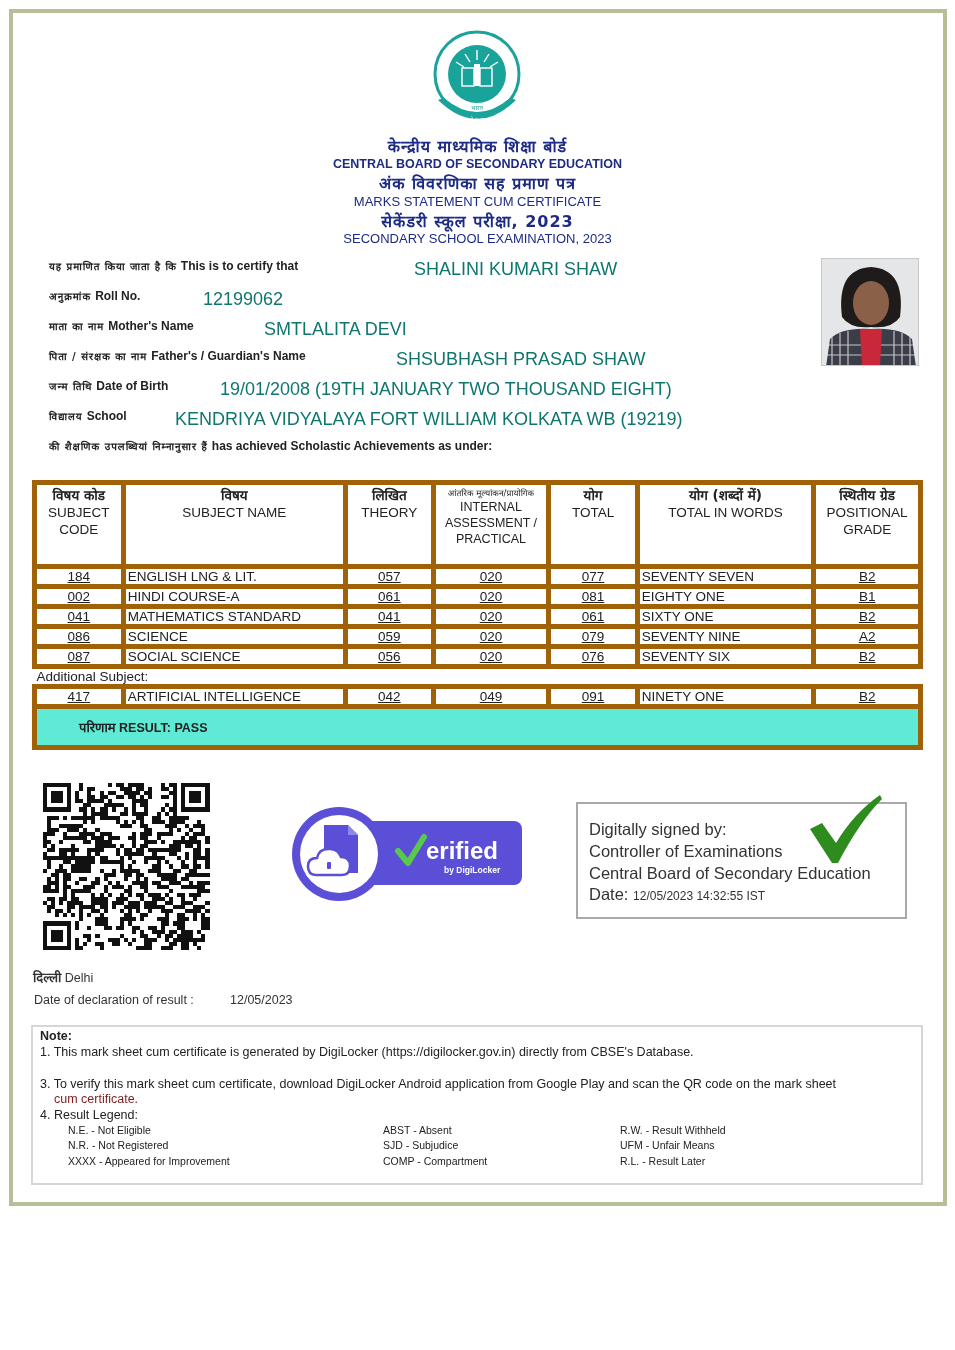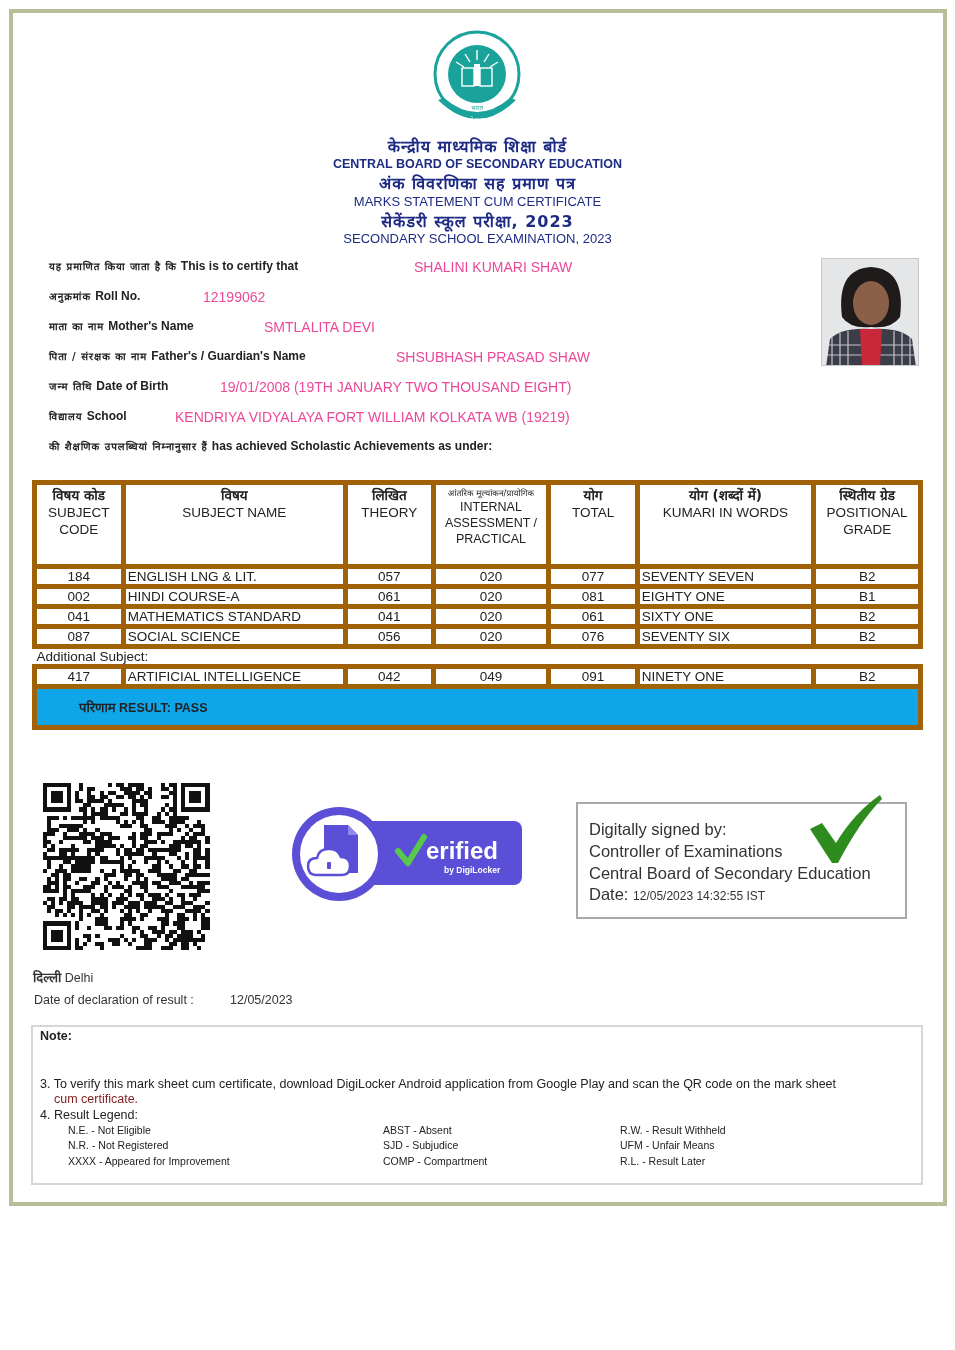--- a/index.html
+++ b/index.html
@@ -10,33 +10,33 @@
   
   .logo { position: absolute; left: 432px; top: 30px; width: 90px; height: 102px; }
   .hdr { position: absolute; left: 0; width: 955px; text-align: center; color: #1d2b85; white-space: nowrap; }
   .hdr.hi { font-family: "DejaVu Sans", sans-serif; font-size: 16px; font-weight: bold; letter-spacing: 1px; }
   .hdr.en-b { font-size: 12.5px; font-weight: bold; }
   .hdr.en { font-size: 13px; }
 
   
   .lbl { position: absolute; font-size: 12px; font-weight: bold; color: #222; white-space: nowrap; }
   .lbl .hi { font-family: "DejaVu Sans", sans-serif; font-size: 10px; font-weight: bold; margin-right: 4px; letter-spacing: 1px; }
-  .val { position: absolute; font-size: 14px; color: #ec4899; white-space: nowrap; }
+  .val { position: absolute; font-size: 18px; color: #0f766e; white-space: nowrap; }
   .photo { position: absolute; left: 821px; top: 258px; width: 98px; height: 108px; background: #dde0e2; border: 1px solid #c8c8c8; overflow: hidden; }
 
   
   table.marks { position: absolute; left: 32px; top: 480px; width: 891px; border-collapse: collapse; font-size: 13.5px; color: #222; }
   table.marks th, table.marks td { border: 5px solid #a16207; }
   table.marks th { font-weight: normal; vertical-align: top; text-align: center; height: 84px; padding-top: 2px; line-height: 17px; }
   table.marks th .hi { display: block; font-family: "DejaVu Sans", sans-serif; font-size: 13.5px; font-weight: bold; }
   table.marks th .hi-sm { display: block; font-family: "DejaVu Sans", sans-serif; font-size: 8.5px; line-height: 12px; }
   table.marks td { height: 20px; padding: 0 2px; }
-  table.marks td.c { text-align: center; }
+  table.marks td.c { text-align: center; text-decoration: underline; }
   table.marks tr.addl td { border-left: none; border-right: none; padding-left: 2px; }
-  table.marks tr.result td { height: 41px; background: #0ea5e9; padding-left: 42px; font-size: 12.5px; font-weight: bold; }
+  table.marks tr.result td { height: 41px; background: #5eead4; padding-left: 42px; font-size: 12.5px; font-weight: bold; }
   table.marks tr.result td .hi { font-family: "DejaVu Sans", sans-serif; font-size: 13px; font-weight: bold; }
 
   
   .qr { position: absolute; left: 42px; top: 783px; width: 168px; height: 167px; }
   .badge { position: absolute; left: 290px; top: 805px; width: 235px; height: 98px; }
   .sigbox { position: absolute; left: 576px; top: 802px; width: 331px; height: 117px; border: 2px solid #a9a9a9; background: #fff; }
   .sig-line { position: absolute; left: 11px; font-size: 16.5px; color: #333; white-space: nowrap; }
   .sig-date { font-size: 12px; }
   .tick { position: absolute; left: 806px; top: 793px; width: 78px; height: 73px; }
 
@@ -132,21 +132,21 @@
       <col style="width:178px">
       <col style="width:107px">
   </colgroup>
   <thead>
     <tr>
       <th><span class="hi">विषय कोड</span><span>SUBJECT CODE</span></th>
       <th><span class="hi">विषय</span><span>SUBJECT NAME</span></th>
       <th><span class="hi">लिखित</span><span>THEORY</span></th>
       <th style="font-size:12.5px; line-height:16px;"><span class="hi-sm">आंतरिक मूल्यांकन/प्रायोगिक</span><span>INTERNAL ASSESSMENT / PRACTICAL</span></th>
       <th><span class="hi">योग</span><span>TOTAL</span></th>
-      <th><span class="hi">योग (शब्दों में)</span><span>KUMARI IN WORDS</span></th>
+      <th><span class="hi">योग (शब्दों में)</span><span>TOTAL IN WORDS</span></th>
       <th><span class="hi">स्थितीय ग्रेड</span><span>POSITIONAL GRADE</span></th>
     </tr>
   </thead>
   <tbody id="marks-body">
       <tr>
         <td class="c">184</td>
         <td>ENGLISH LNG &amp; LIT.</td>
         <td class="c">057</td>
         <td class="c">020</td>
         <td class="c">077</td>
@@ -163,20 +163,29 @@
         <td class="c">B1</td>
       </tr>
       <tr>
         <td class="c">041</td>
         <td>MATHEMATICS STANDARD</td>
         <td class="c">041</td>
         <td class="c">020</td>
         <td class="c">061</td>
         <td>SIXTY ONE</td>
         <td class="c">B2</td>
+      </tr>
+      <tr>
+        <td class="c">086</td>
+        <td>SCIENCE</td>
+        <td class="c">059</td>
+        <td class="c">020</td>
+        <td class="c">079</td>
+        <td>SEVENTY NINE</td>
+        <td class="c">A2</td>
       </tr>
       <tr>
         <td class="c">087</td>
         <td>SOCIAL SCIENCE</td>
         <td class="c">056</td>
         <td class="c">020</td>
         <td class="c">076</td>
         <td>SEVENTY SIX</td>
         <td class="c">B2</td>
       </tr>
@@ -227,20 +236,21 @@
 <svg class="tick" viewBox="0 0 78 73">
   <path d="M4 36 L16 30 L30 50 Q48 20 74 2 L76 6 Q54 28 32 70 L26 70 Z" fill="#2e8b1e"></path>
 </svg>
 
 <div class="place"><span class="hi">दिल्ली</span> <span>Delhi</span></div>
 <div class="decl">Date of declaration of result :</div>
 <div class="decl-val">12/05/2023</div>
 
 <div class="notes">
   <div class="note-title">Note:</div>
+  <div class="note-item" style="top:18px;">1. This mark sheet cum certificate is generated by DigiLocker (https://digilocker.gov.in) directly from CBSE's Database.</div>
   <div class="note-item" style="top:50px;">3. To verify this mark sheet cum certificate, download DigiLocker Android application from Google Play and scan the QR code on the mark sheet</div>
   <div class="note-cont" style="top:65px;">cum certificate.</div>
   <div class="note-item" style="top:81px;">4. Result Legend:</div>
   <div class="leg" style="left:35px; top:97px;">N.E. - Not Eligible</div>
   <div class="leg" style="left:350px; top:97px;">ABST - Absent</div>
   <div class="leg" style="left:587px; top:97px;">R.W. - Result Withheld</div>
   <div class="leg" style="left:35px; top:112px;">N.R. - Not Registered</div>
   <div class="leg" style="left:350px; top:112px;">SJD - Subjudice</div>
   <div class="leg" style="left:587px; top:112px;">UFM - Unfair Means</div>
   <div class="leg" style="left:35px; top:128px;">XXXX - Appeared for Improvement</div>

